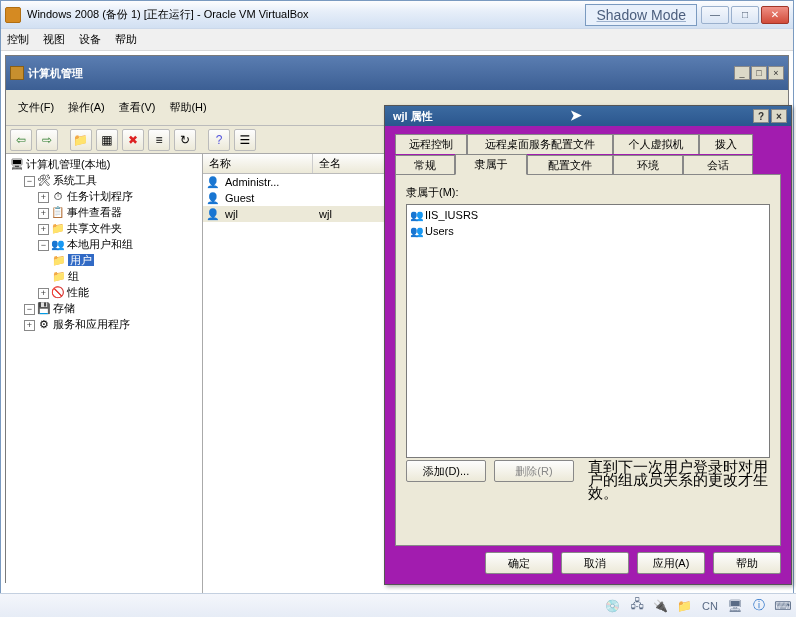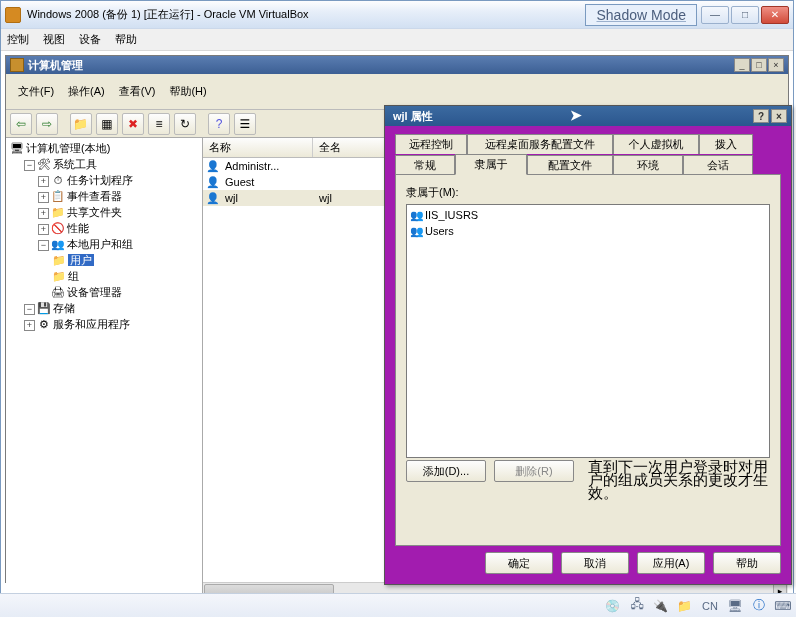--- a/index.html
+++ b/index.html
@@ -13,21 +13,21 @@
 .vbox-title-spacer { flex: 1; }
 .shadow-mode { border: 1px solid #7a9ac0; background: #e8f0fb; color: #4b5e7d; padding: 2px 10px; font-size: 14px; margin-right: 4px; text-decoration: underline; text-decoration-color: #9bb0cd; }
 .win-btns { display: flex; gap: 2px; }
 .win-btn { width: 28px; height: 18px; background: linear-gradient(#f4f7fc,#dbe6f5); border: 1px solid #9ab0cd; border-radius: 2px; display:flex;align-items:center;justify-content:center; color:#4a5a70; font-size:10px; }
 .win-btn.close { background: linear-gradient(#ef8f84,#d14b3a); color:#fff; border-color:#a13528; }
 .vbox-menubar { height: 22px; background: #f0f0f0; display: flex; align-items: center; padding: 0 6px; gap: 14px; border-bottom: 1px solid #d8d8d8; }
 .vbox-menuitem { color: #000; }
 
 
 .mmc-win { position: relative; margin: 4px; border: 1px solid #7a7a7a; height: 528px; background: #ece9d8; }
-.mmc-titlebar { height: 18px; background: linear-gradient(#5a7db1,#3c5f94); color:#fff; display:flex; align-items:center; padding:0 4px; }
+.mmc-titlebar { height: 34px; background: linear-gradient(#5a7db1,#3c5f94); color:#fff; display:flex; align-items:center; padding:0 4px; }
 .mmc-title-icon { width:14px;height:14px;background:#c78f2e;margin-right:4px;border:1px solid #8a5f15; }
 .mmc-title { flex:1;font-size:11px;font-weight:bold; }
 .mmc-winbtns { display:flex; gap:1px;}
 .mmc-winbtn { width:16px;height:14px;background:#dcd9c8;border:1px solid #888;display:flex;align-items:center;justify-content:center;font-size:9px;color:#333; }
 .mmc-menubar { height:36px; background:#ece9d8; display:flex; align-items:center; padding:0 6px; gap:2px; border-bottom:1px solid #bbb; }
 .mmc-menuitem { padding:2px 6px; }
 .mmc-toolbar { height:28px; background:#ece9d8; border-bottom:1px solid #aaa; display:flex; align-items:center; padding:0 4px; gap:4px; }
 .tbtn { width:22px;height:22px;border:1px solid #bbb;background:linear-gradient(#fdfdfd,#ece9d8);display:flex;align-items:center;justify-content:center;font-size:12px;border-radius:2px; }
 .tbtn.arrow-l::before{content:"⇦";color:#2a7a2a;}
 .tbtn.arrow-r::before{content:"⇨";color:#2a7a2a;}
@@ -143,28 +143,27 @@
     <div class="mmc-body">
       <div class="tree-pane tree">
         <ul style="padding-left:2px">
           <li><span class="icon">🖥</span><span>计算机管理(本地)</span>
             <ul>
               <li><span class="toggle">−</span><span class="icon">🛠</span><span>系统工具</span>
                 <ul>
                   <li><span class="toggle">+</span><span class="icon">⏱</span><span>任务计划程序</span></li>
                   <li><span class="toggle">+</span><span class="icon">📋</span><span>事件查看器</span></li>
                   <li><span class="toggle">+</span><span class="icon">📁</span><span>共享文件夹</span></li>
-                  <li><span class="toggle">+</span><span class="icon">🚫</span><span>性能</span></li>
                   <li><span class="toggle">−</span><span class="icon">👥</span><span>本地用户和组</span>
                     <ul>
                       <li><span class="icon">📁</span><span class="selected">用户</span></li>
                       <li><span class="icon">📁</span><span>组</span></li>
                     </ul>
                   </li>
-                  <li><span style="display:inline-block;width:13px"></span><span class="icon">🖨</span><span>设备管理器</span></li>
+                  <li><span class="toggle">+</span><span class="icon">🚫</span><span>性能</span></li>
                 </ul>
               </li>
               <li><span class="toggle">−</span><span class="icon">💾</span><span>存储</span>
               </li>
               <li><span class="toggle">+</span><span class="icon">⚙</span><span>服务和应用程序</span></li>
             </ul>
           </li>
         </ul>
       </div>
 

